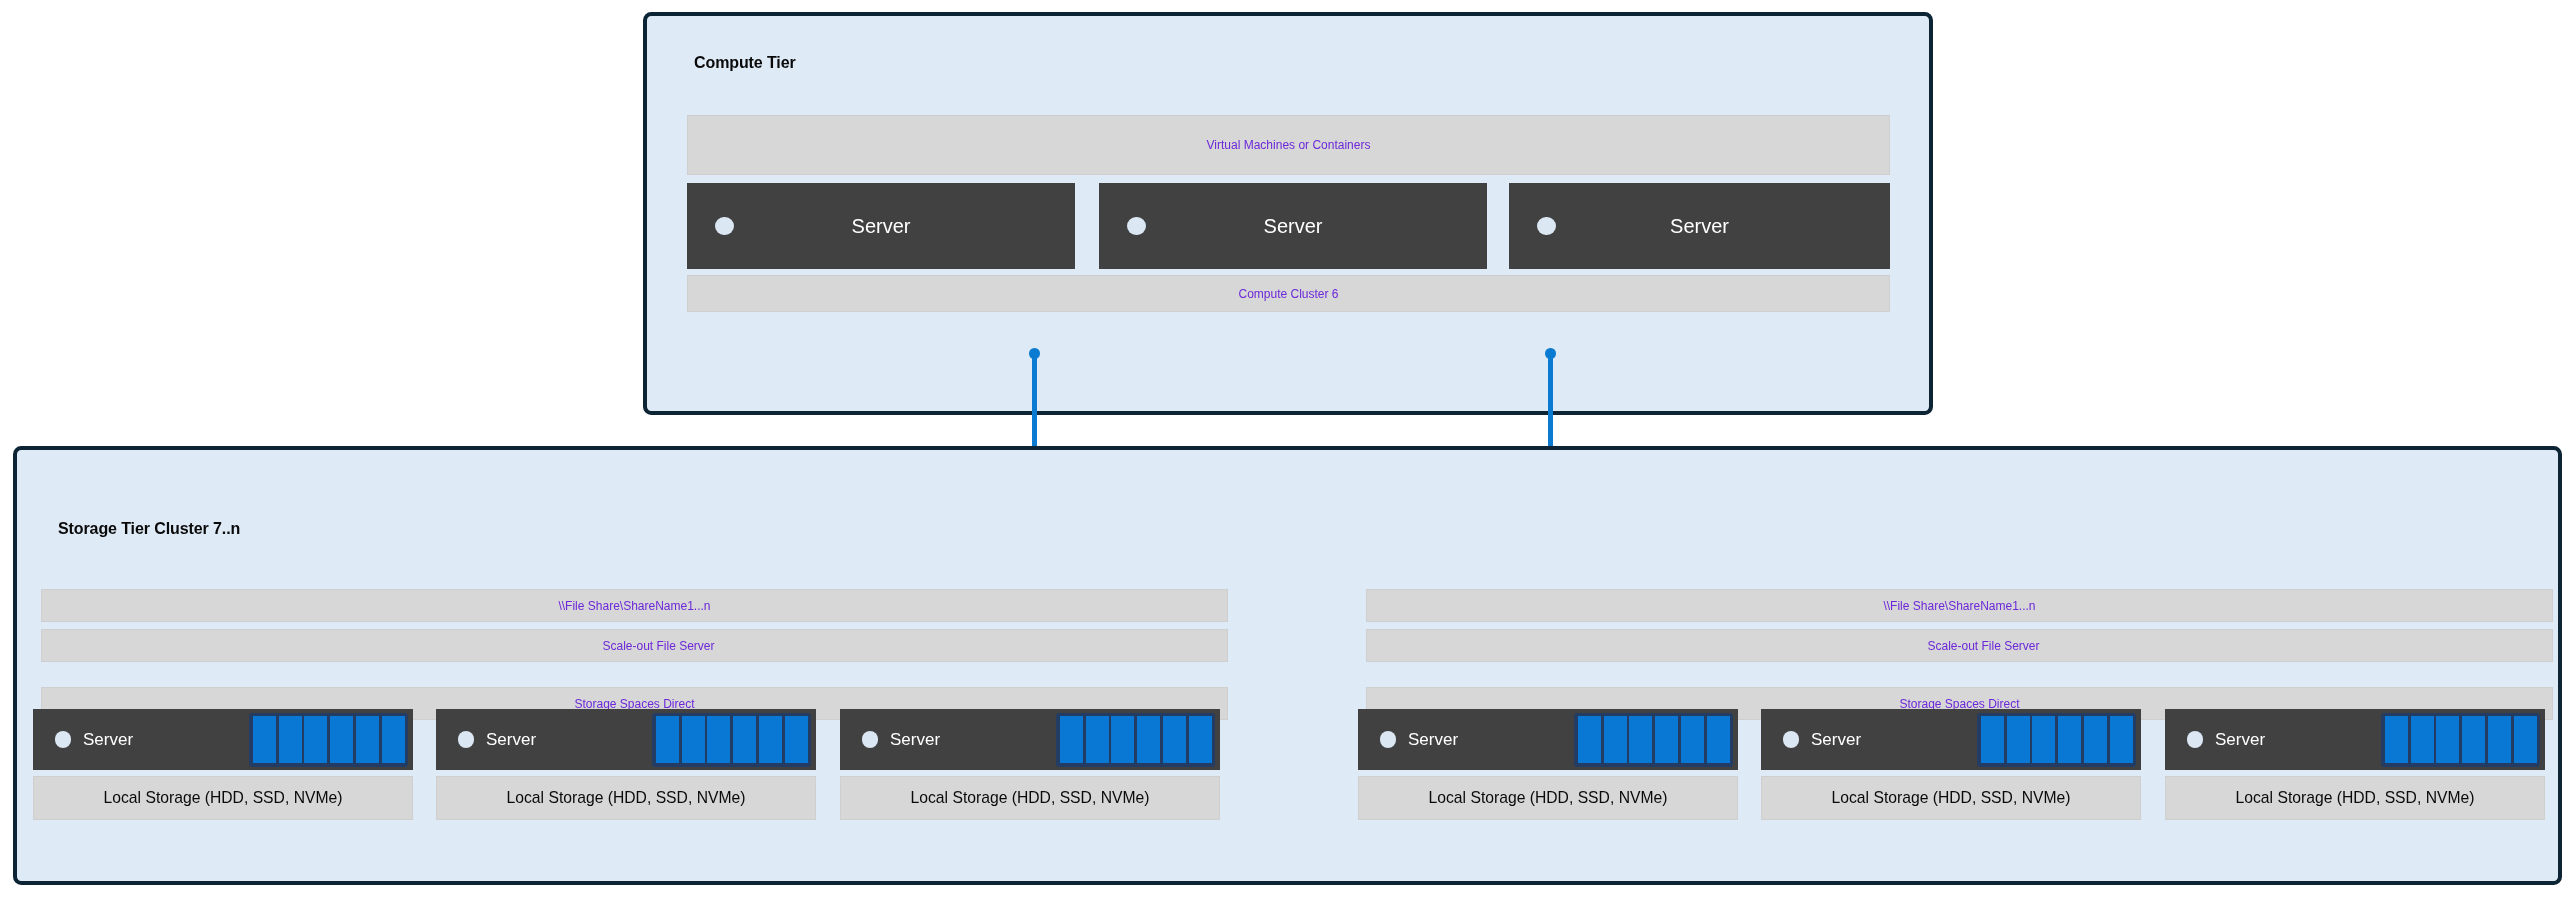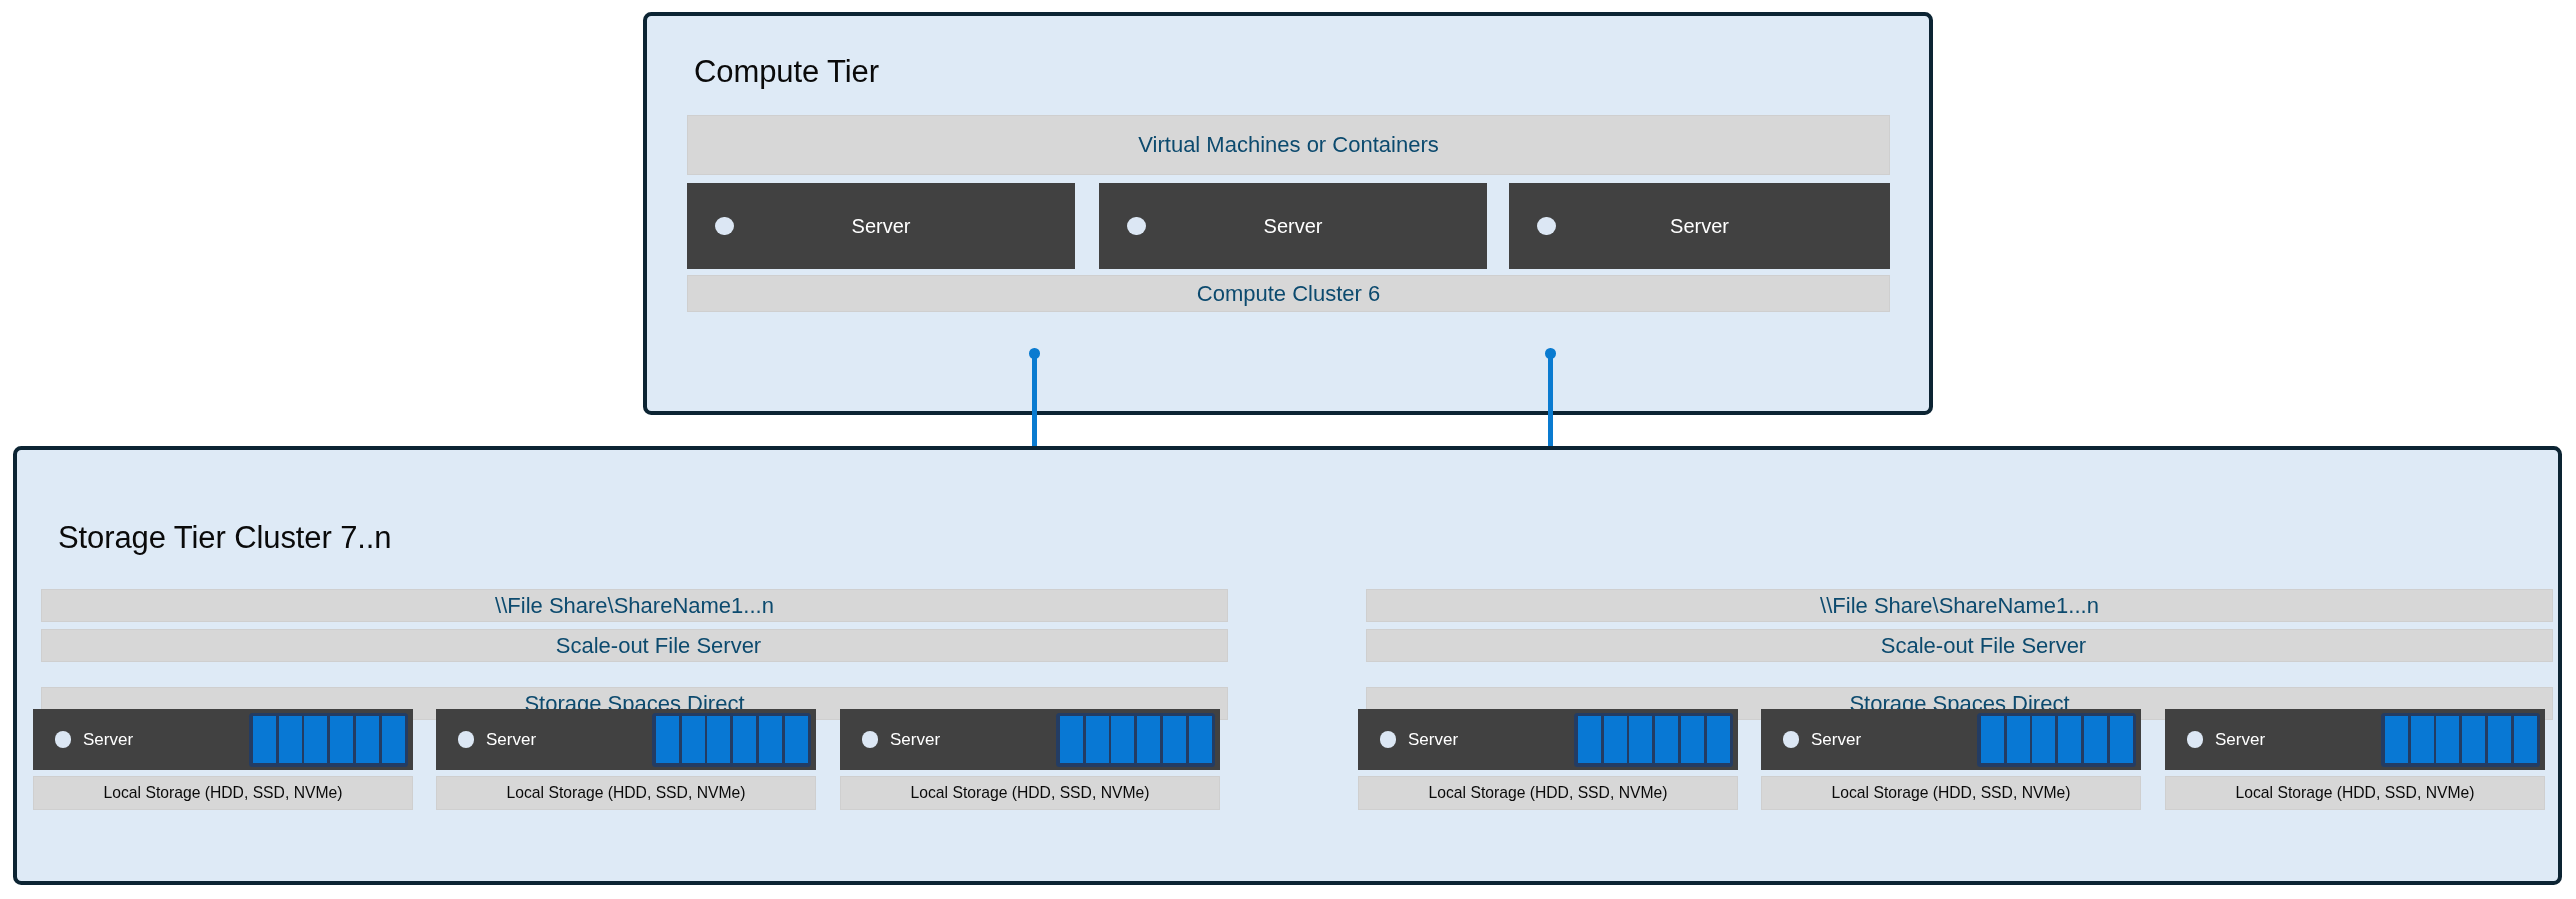--- a/index.html
+++ b/index.html
@@ -15,37 +15,38 @@
     background:#DEEAF6;
     border:4.1px solid #0C2433;
     border-radius:8.2px;
     box-sizing:border-box;
   }
   #compute-tier-panel{ left:643px; top:12.2px; width:1290px; height:403px; }
   #storage-tier-panel{ left:13.4px; top:446px; width:2549px; height:439px; }
 
   .tier-title{
     position:absolute;
-    font-size:31px;
+    font-size:16px;
     color:#0A0A0A;
     white-space:nowrap;
     letter-spacing:-0.1px;
+    font-weight:bold;
   }
   #compute-tier-title{ left:694px; top:54px; }
   #storage-tier-title{ left:58px; top:520px; }
 
   
   .band{
     position:absolute;
     background:#D7D7D7;
     border:0.6px solid #CFCFCF;
     box-sizing:border-box;
     display:flex;align-items:center;justify-content:center;
-    font-size:22px;
-    color:#0c4a6e;
+    font-size:12px;
+    color:#6d28d9;
     white-space:nowrap;
   }
 
   
   #vm-band{ left:687px; top:115px; width:1203px; height:60px; }
   #compute-cluster-band{ left:687px; top:275px; width:1203px; height:37px; }
 
   .compute-server{
     position:absolute;
     top:183px;
@@ -115,21 +116,21 @@
     background:#233C63;border-radius:3.5px;
     display:flex;align-items:stretch;justify-content:space-between;
     padding:3.5px;box-sizing:border-box;
   }
   .storage-node .drive-bay .drive{
     flex:1 1 auto;background:#0878D4;margin-right:2.9px;
   }
   .storage-node .drive-bay .drive:last-child{ margin-right:0; }
 
   .storage-node .node-label{
-    position:relative;margin-top:5.8px;height:34px;
+    position:relative;margin-top:5.8px;height:44px;
     background:#D7D7D7;border:0.6px solid #CFCFCF;box-sizing:border-box;
     display:flex;align-items:center;justify-content:center;
     font-size:15.7px;color:#0A0A0A;white-space:nowrap;
   }
 </style>
 </head>
 <body>
 
 <div class="tier-panel" id="compute-tier-panel"></div>
 

